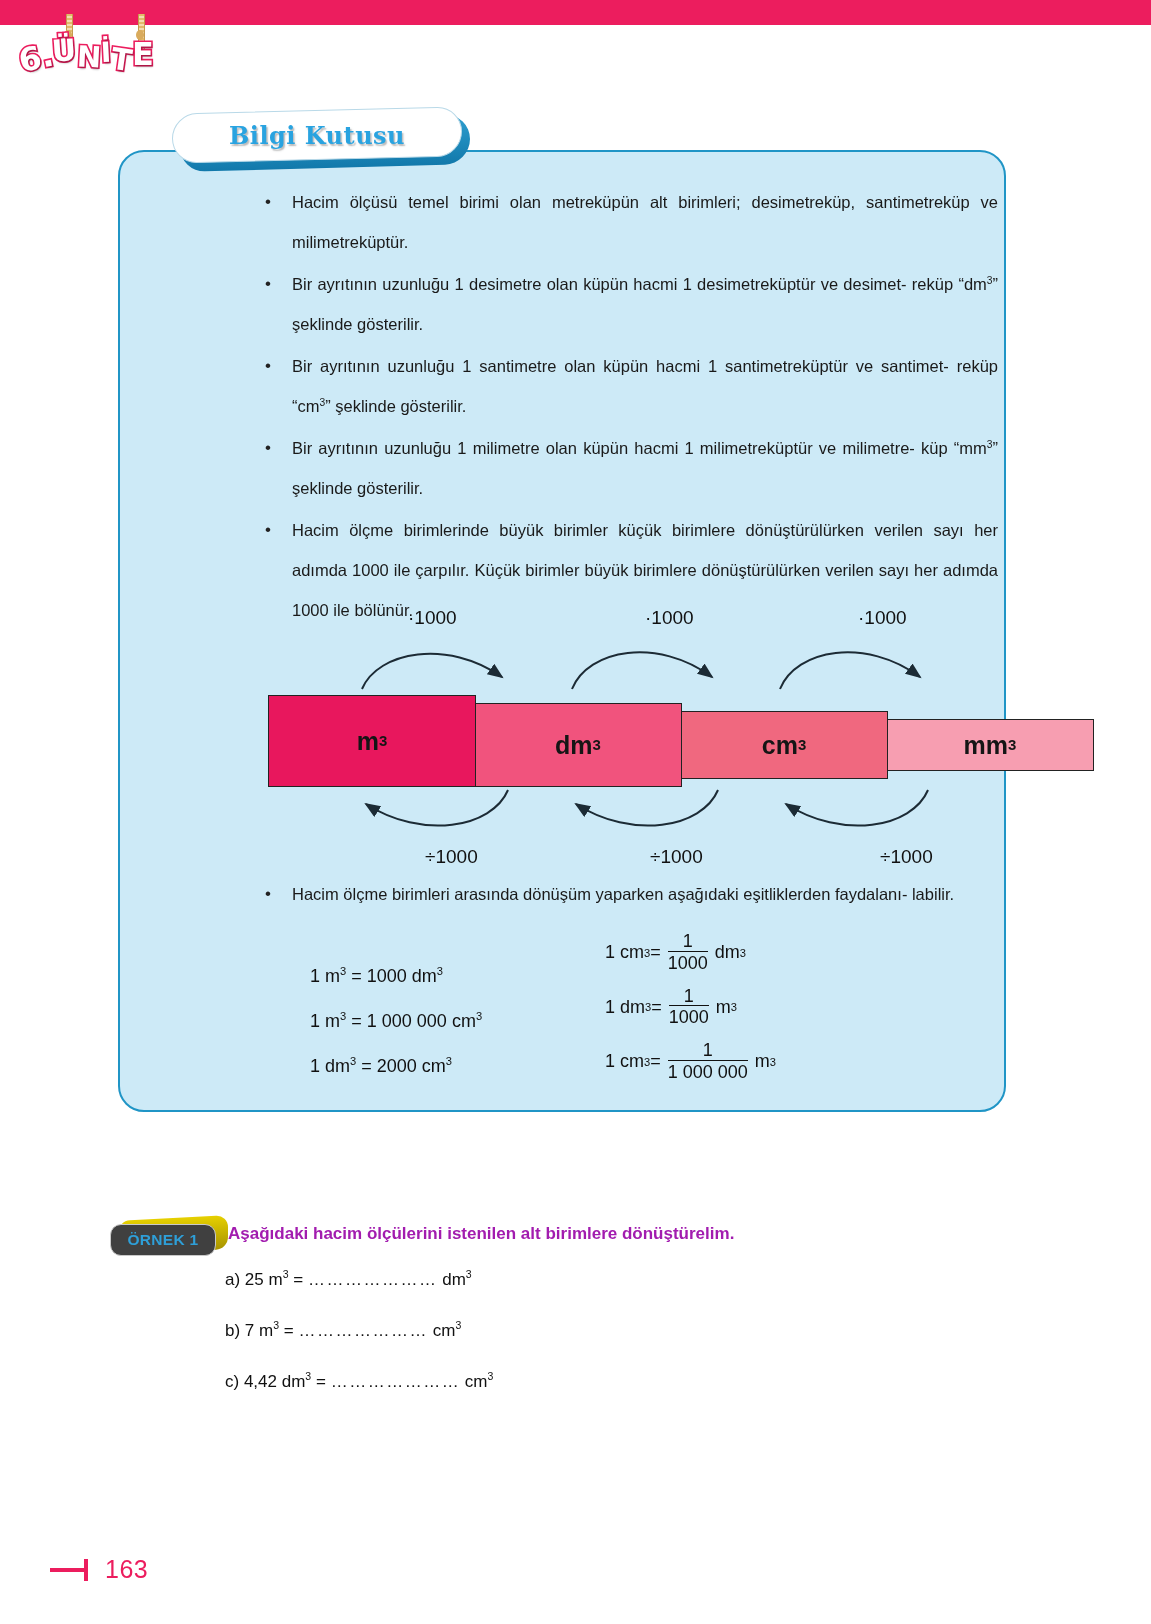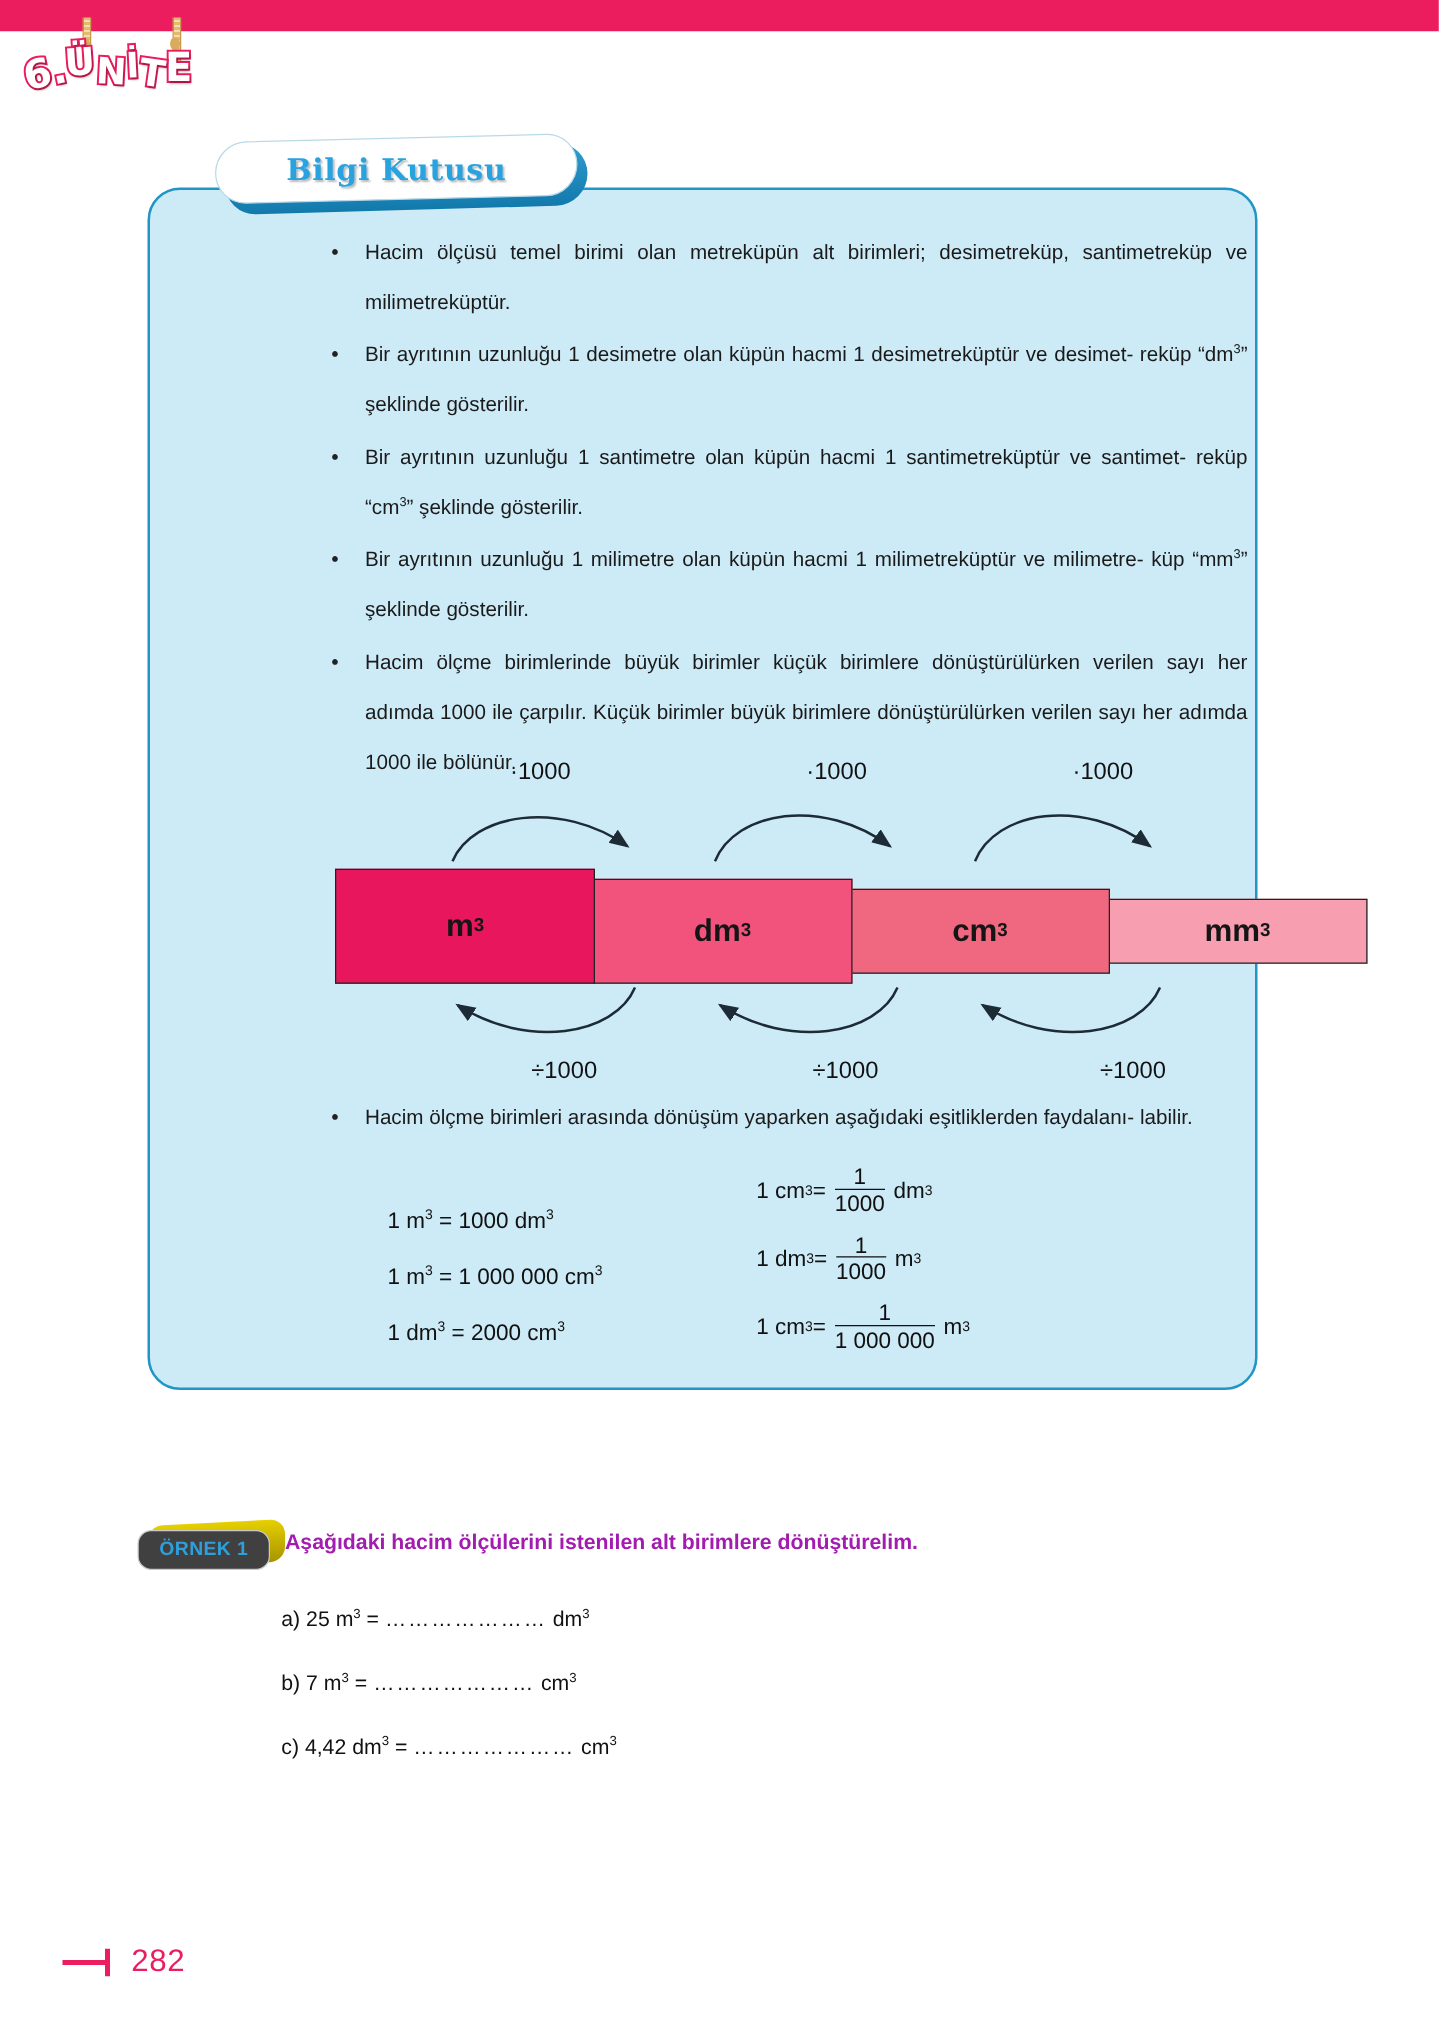--- a/index.html
+++ b/index.html
@@ -301,21 +301,20 @@
     font-size: 17px;
     font-weight: bold;
     color: #a21caf;
     white-space: nowrap;
   }
   .example-items {
     position: absolute;
     left: 115px;
     top: 62px;
     width: 700px;
-    margin-top: 16px;
   }
   .example-item {
     font-size: 17px;
     color: #111;
     margin-bottom: 31px;
     white-space: nowrap;
   }
   .dots { letter-spacing: 1.5px; }
 
   
@@ -586,14 +585,14 @@
       <span class="dots">…………………</span>
       <span>cm</span><sup>3</sup>
     </div>
 
   </div>
 </div>
 
 <div class="footer">
   <div class="footer-bar"></div>
   <div class="footer-tick"></div>
-  <div class="footer-num">282</div>
+  <div class="footer-num">163</div>
 </div>
 
 </body></html>

